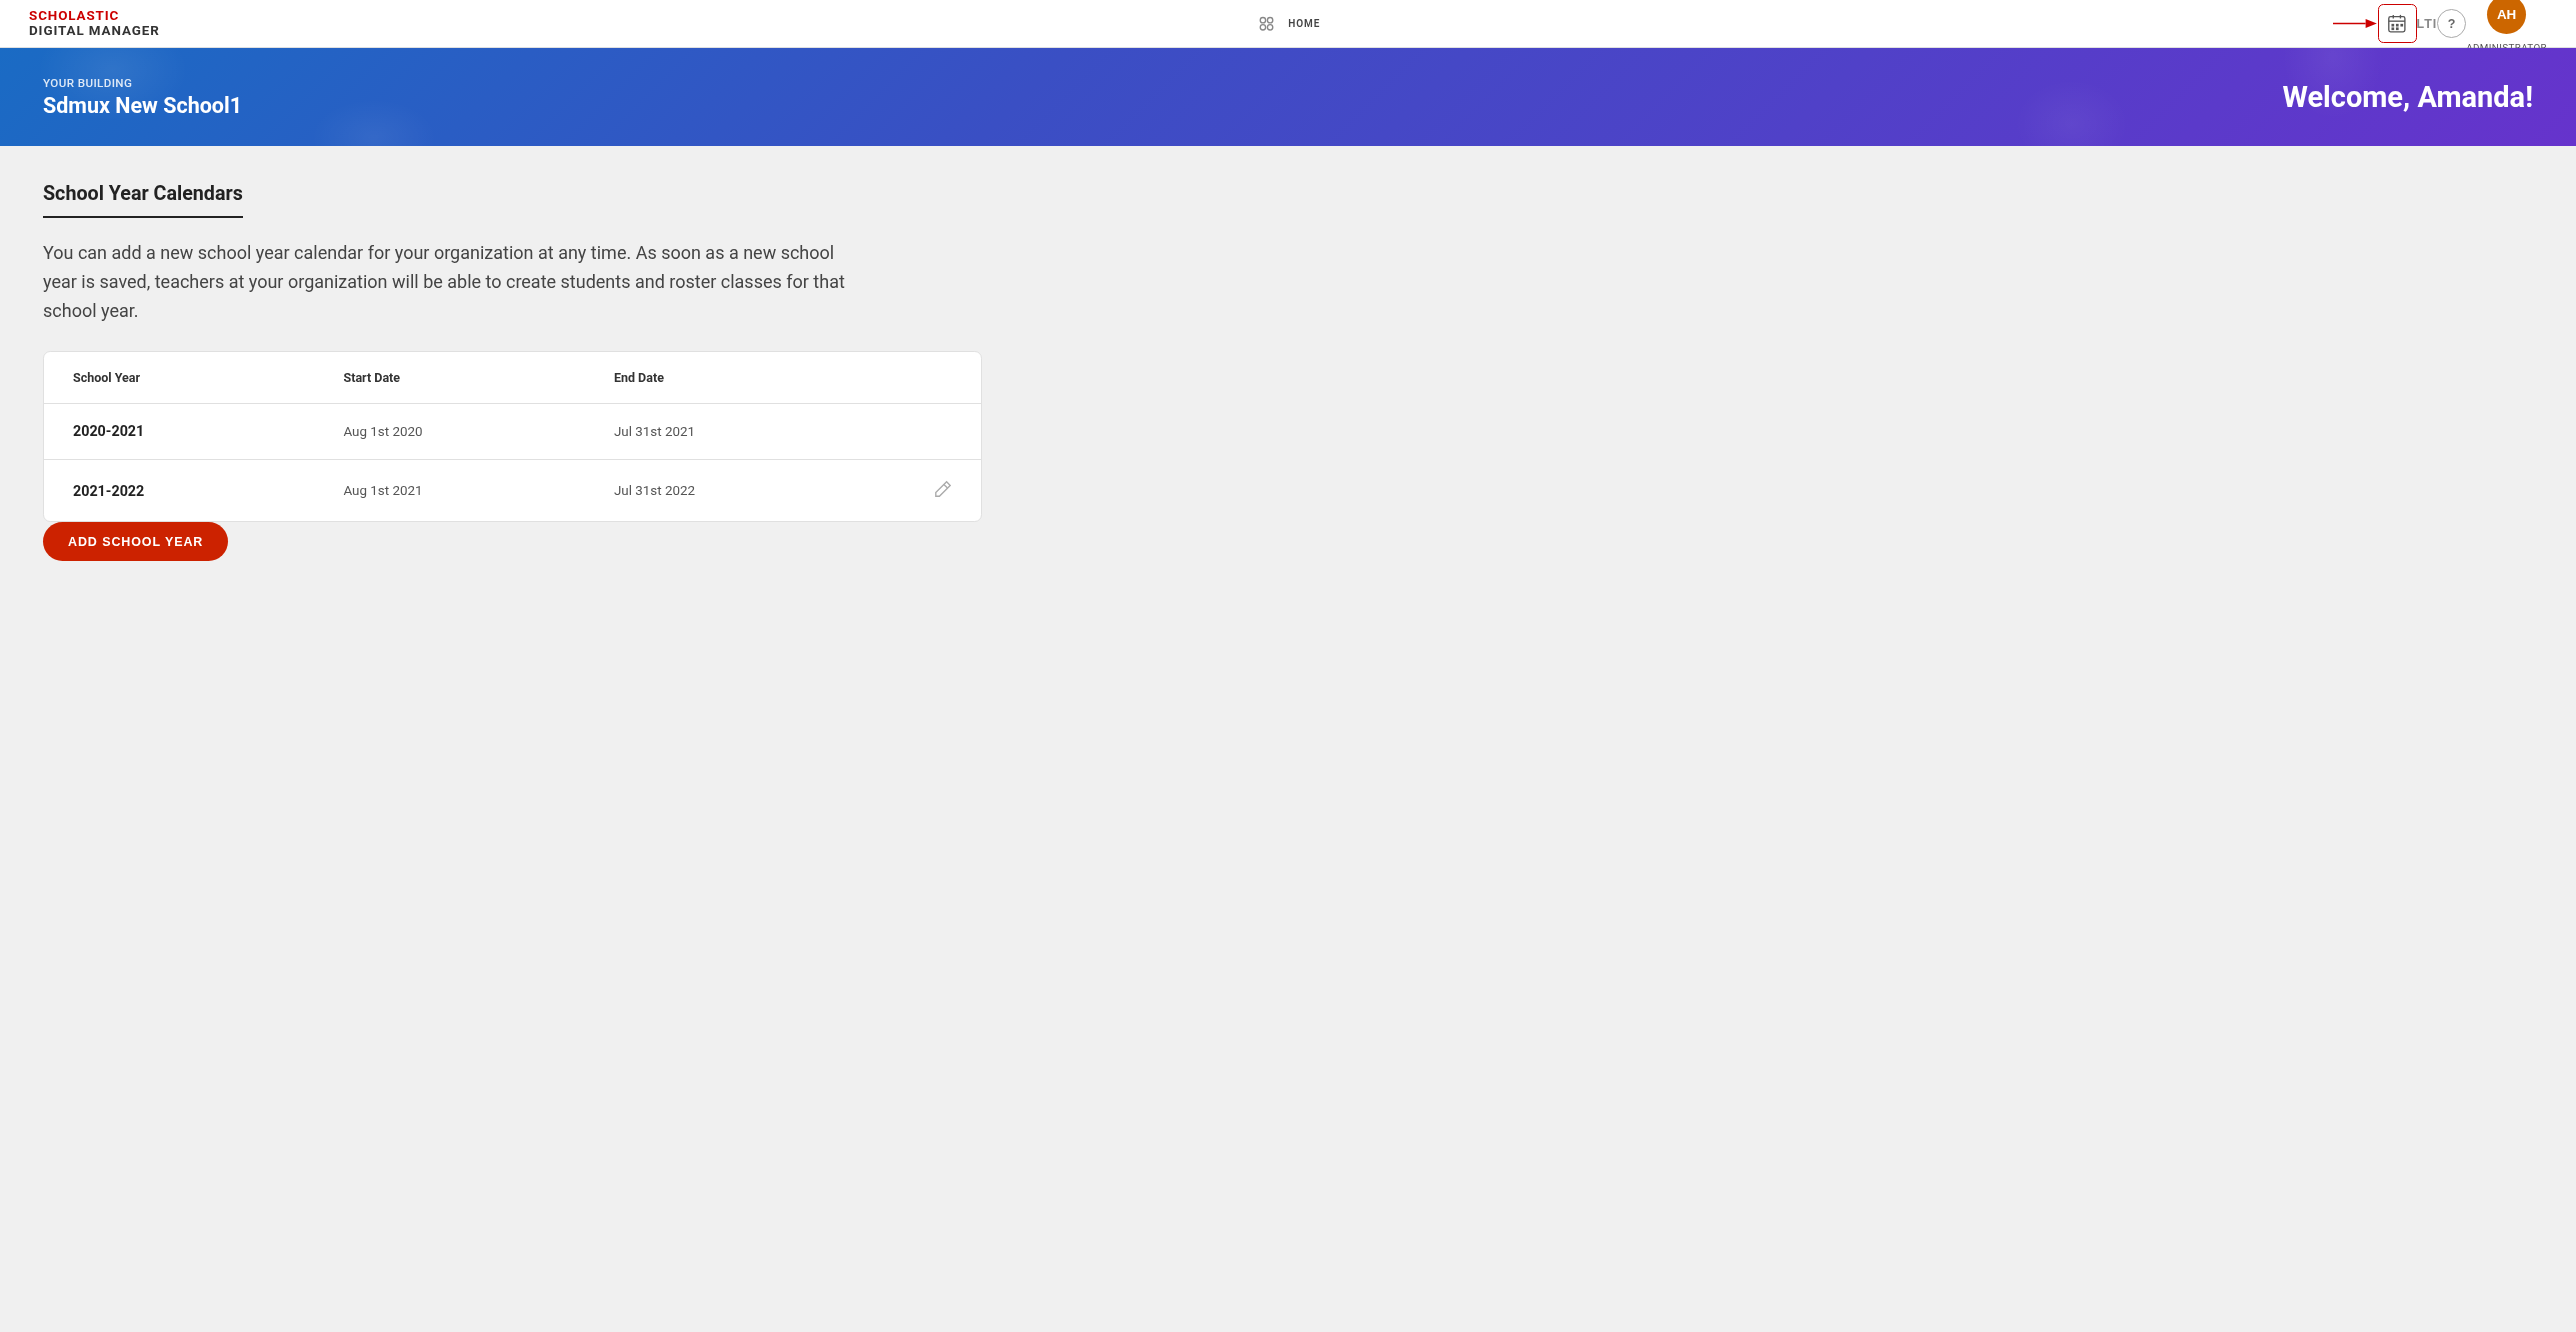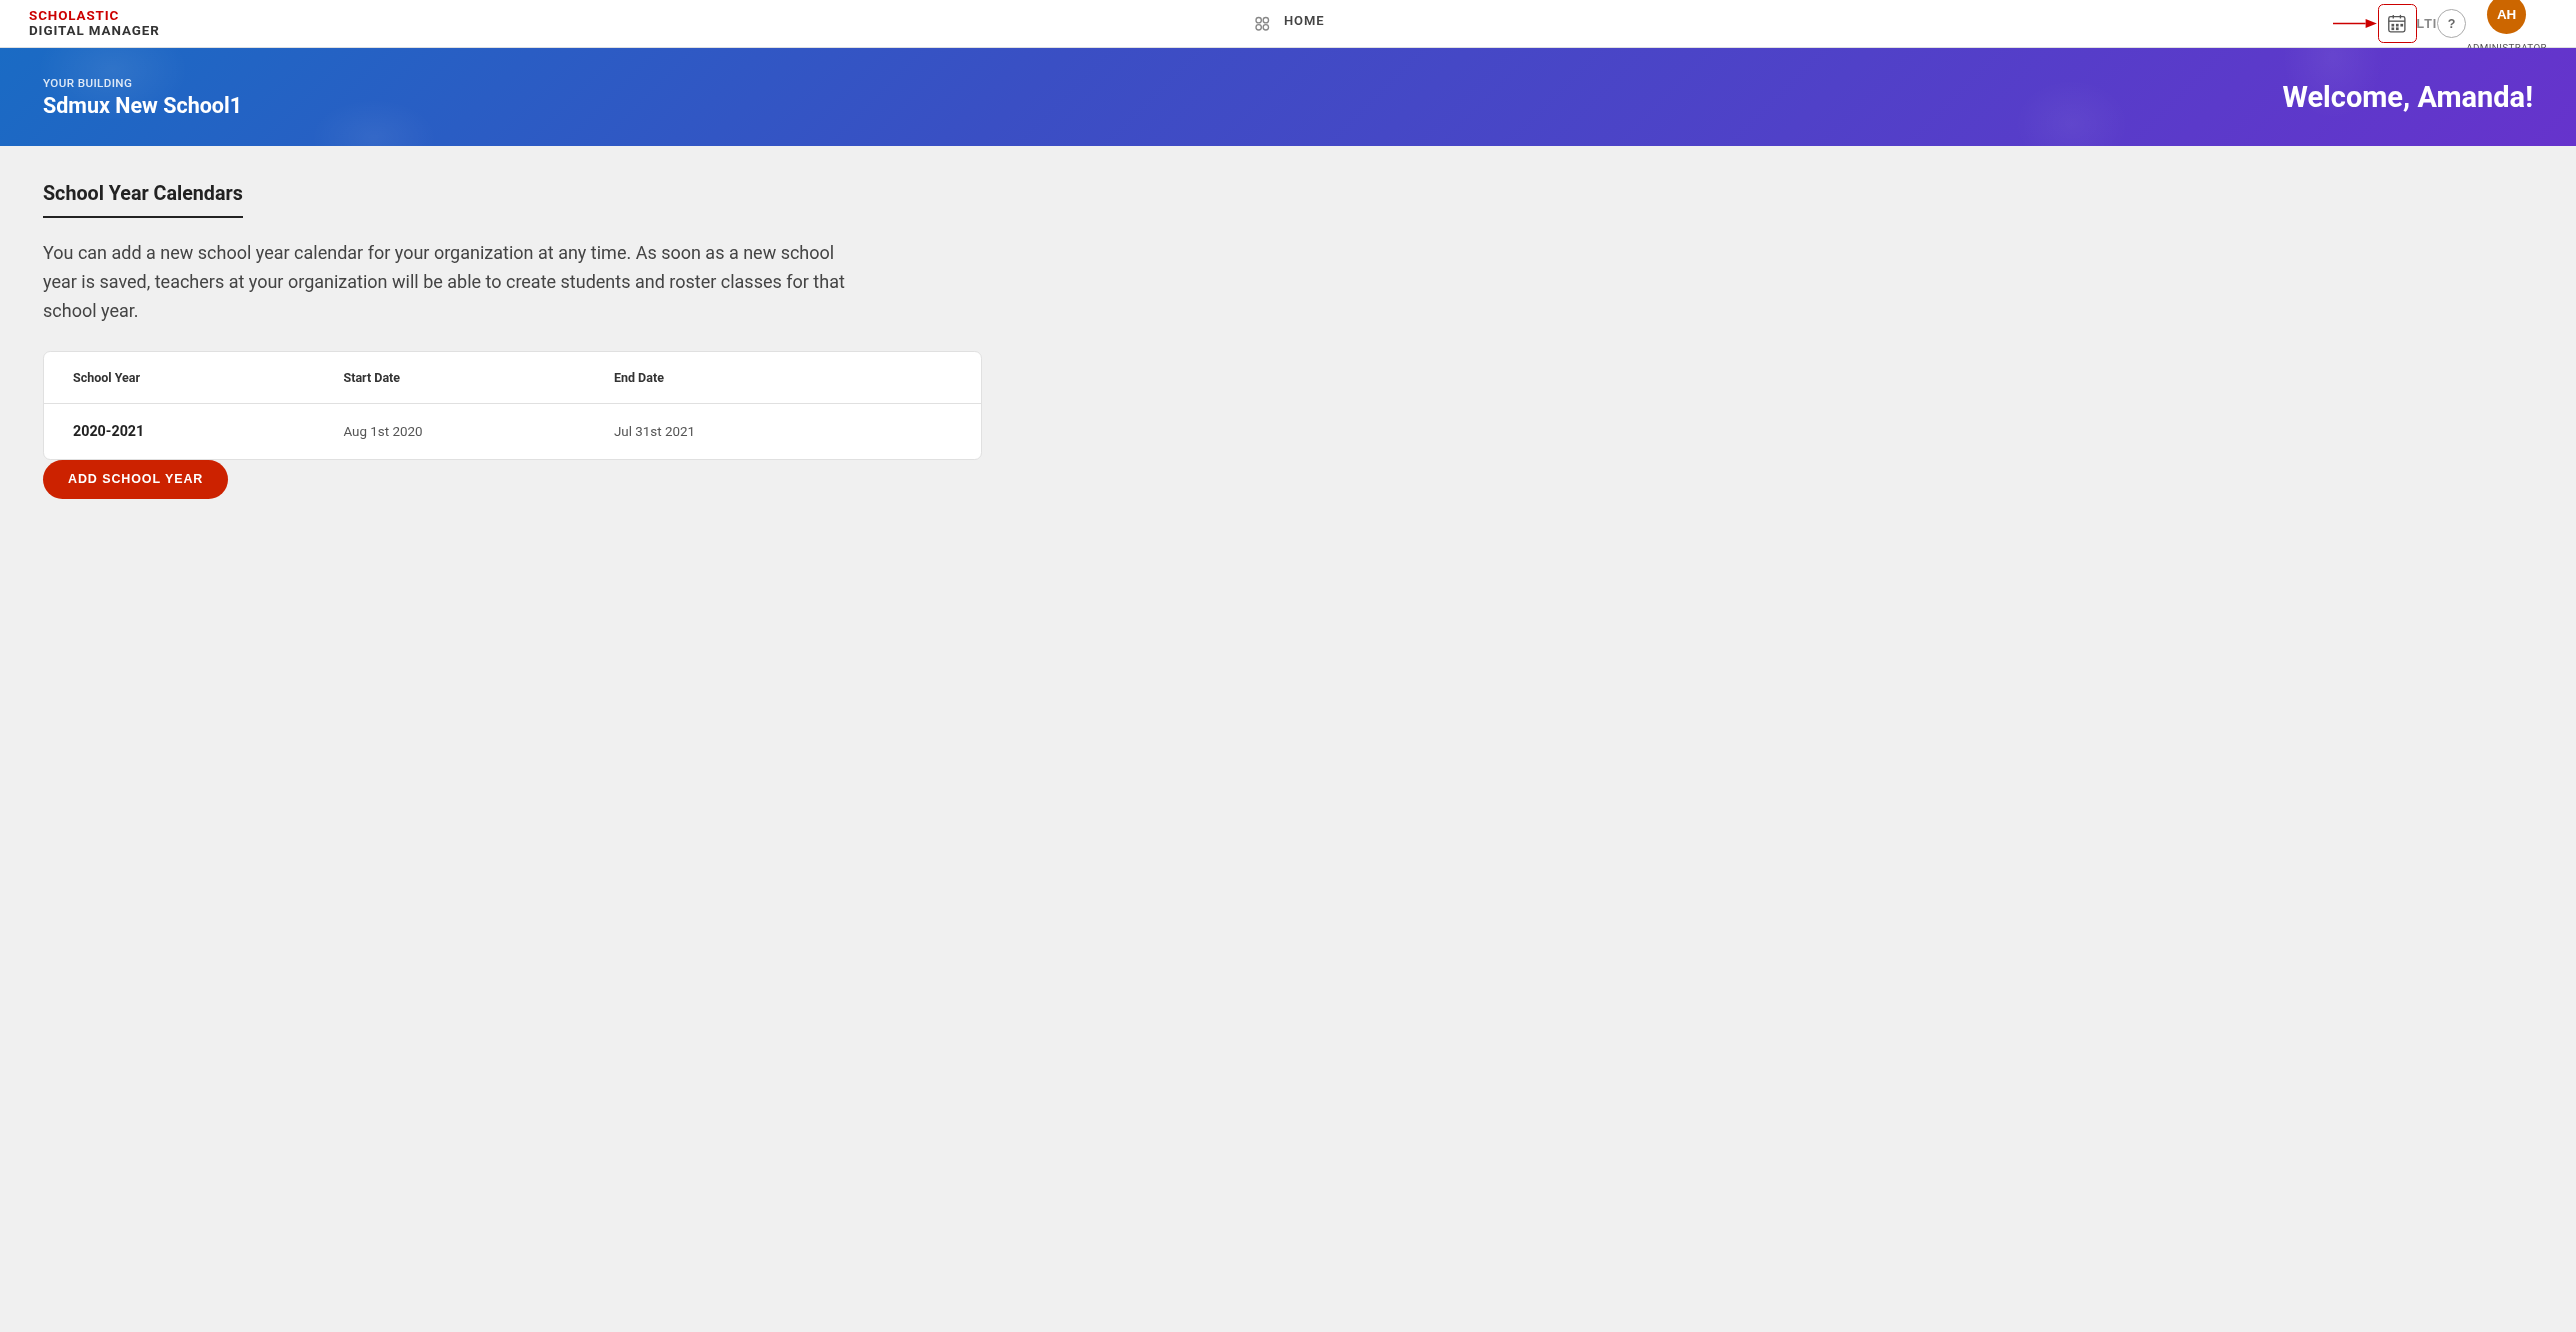--- a/index.html
+++ b/index.html
@@ -36,23 +36,24 @@
       font-weight: 700;
       font-size: 13.4px;
       letter-spacing: 0.9px;
       text-transform: uppercase;
     }
     .header-center {
       position: absolute;
       left: 50%;
       transform: translateX(-50%);
       display: flex;
+      align-items: center;
       gap: 11px;
       color: #444;
-      font-size: 13px;
+      font-size: 10px;
       font-weight: 600;
       letter-spacing: 0.9px;
       text-transform: uppercase;
     }
     .home-icon-svg {
       width: 21.5px;
       height: 21.5px;
       opacity: 0.7;
     }
     .header-right {
@@ -337,17 +338,30 @@
       <span class="table-header-cell"></span>
     </div>
 
     <div class="table-row">
       <span class="year-cell">2020-2021</span>
       <span class="date-cell">Aug 1st 2020</span>
       <span class="date-cell">Jul 31st 2021</span>
       <div class="action-cell"></div>
     </div>
 
+    <div class="table-row">
+      <span class="year-cell">2021-2022</span>
+      <span class="date-cell">Aug 1st 2021</span>
+      <span class="date-cell">Jul 31st 2022</span>
+      <div class="action-cell">
+        <span class="edit-icon" title="Edit">
+          <svg width="18" height="18" viewBox="0 0 20 20" fill="none" stroke="#aaa" stroke-width="1.5">
+            <path d="M14 2l4 4L6 18H2v-4L14 2z"></path>
+            <line x1="11" y1="5" x2="15" y2="9"></line>
+          </svg>
+        </span>
+      </div>
+    </div>
   </div>
 
   <button class="add-btn">ADD SCHOOL YEAR</button>
 </main>
 
 
 </body></html>

